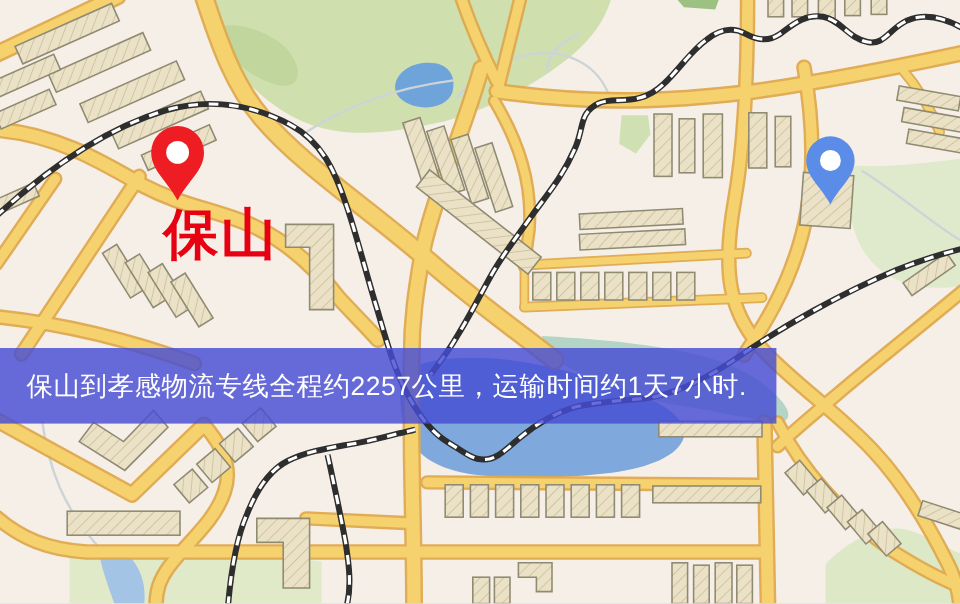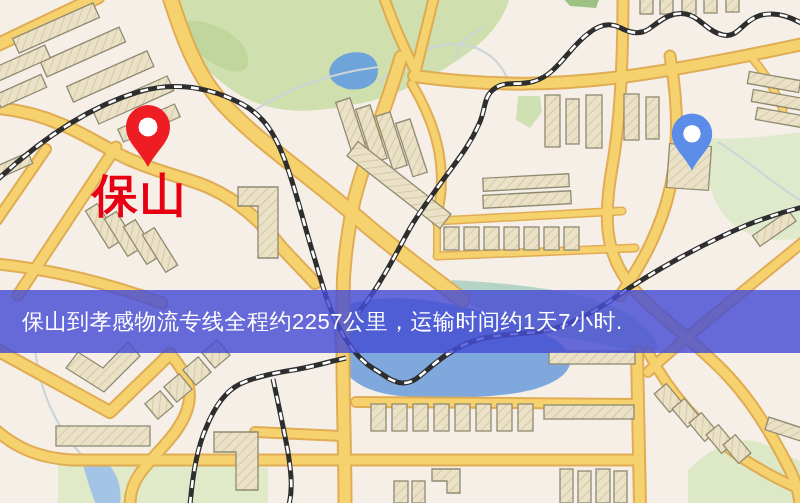--- a/index.html
+++ b/index.html
@@ -4,29 +4,29 @@
 <style>
   html,body{margin:0;padding:0;background:#ddd;}
   .screen{
     position:relative;width:800px;height:503px;overflow:hidden;
     font-family:"Liberation Sans","DejaVu Sans",sans-serif;
     background:#f6efe8;
   }
   .map-svg{position:absolute;left:0;top:0;}
   .city-label{
     position:absolute;font-weight:700;line-height:1;white-space:nowrap;
-    letter-spacing:2px;z-index:3;
+    letter-spacing:2px;z-index:3;margin-left:44px;
   }
   .origin-label{left:92px;top:172px;font-size:46px;color:var(--origin-label-color,#e60012);}
   .destination-label{left:646px;top:176px;font-size:50px;color:var(--destination-label-color,#2138d6);}
   .marker{position:absolute;z-index:4;}
   .origin-marker{left:124px;top:103px;}
   .destination-marker{left:670px;top:111px;}
   .route-banner{
-    position:absolute;left:0;top:290px;width:800px;height:63px;z-index:2;
+    position:absolute;left:0;top:290px;width:647px;height:63px;z-index:2;
     background:var(--banner-background,rgba(70,77,212,0.82));
     display:flex;align-items:center;
   }
   .route-banner span{
     color:var(--banner-text-color,#fff);
     font-size:22px;letter-spacing:0.5px;padding-left:22px;
   }
 </style>
 </head>
 <body>

